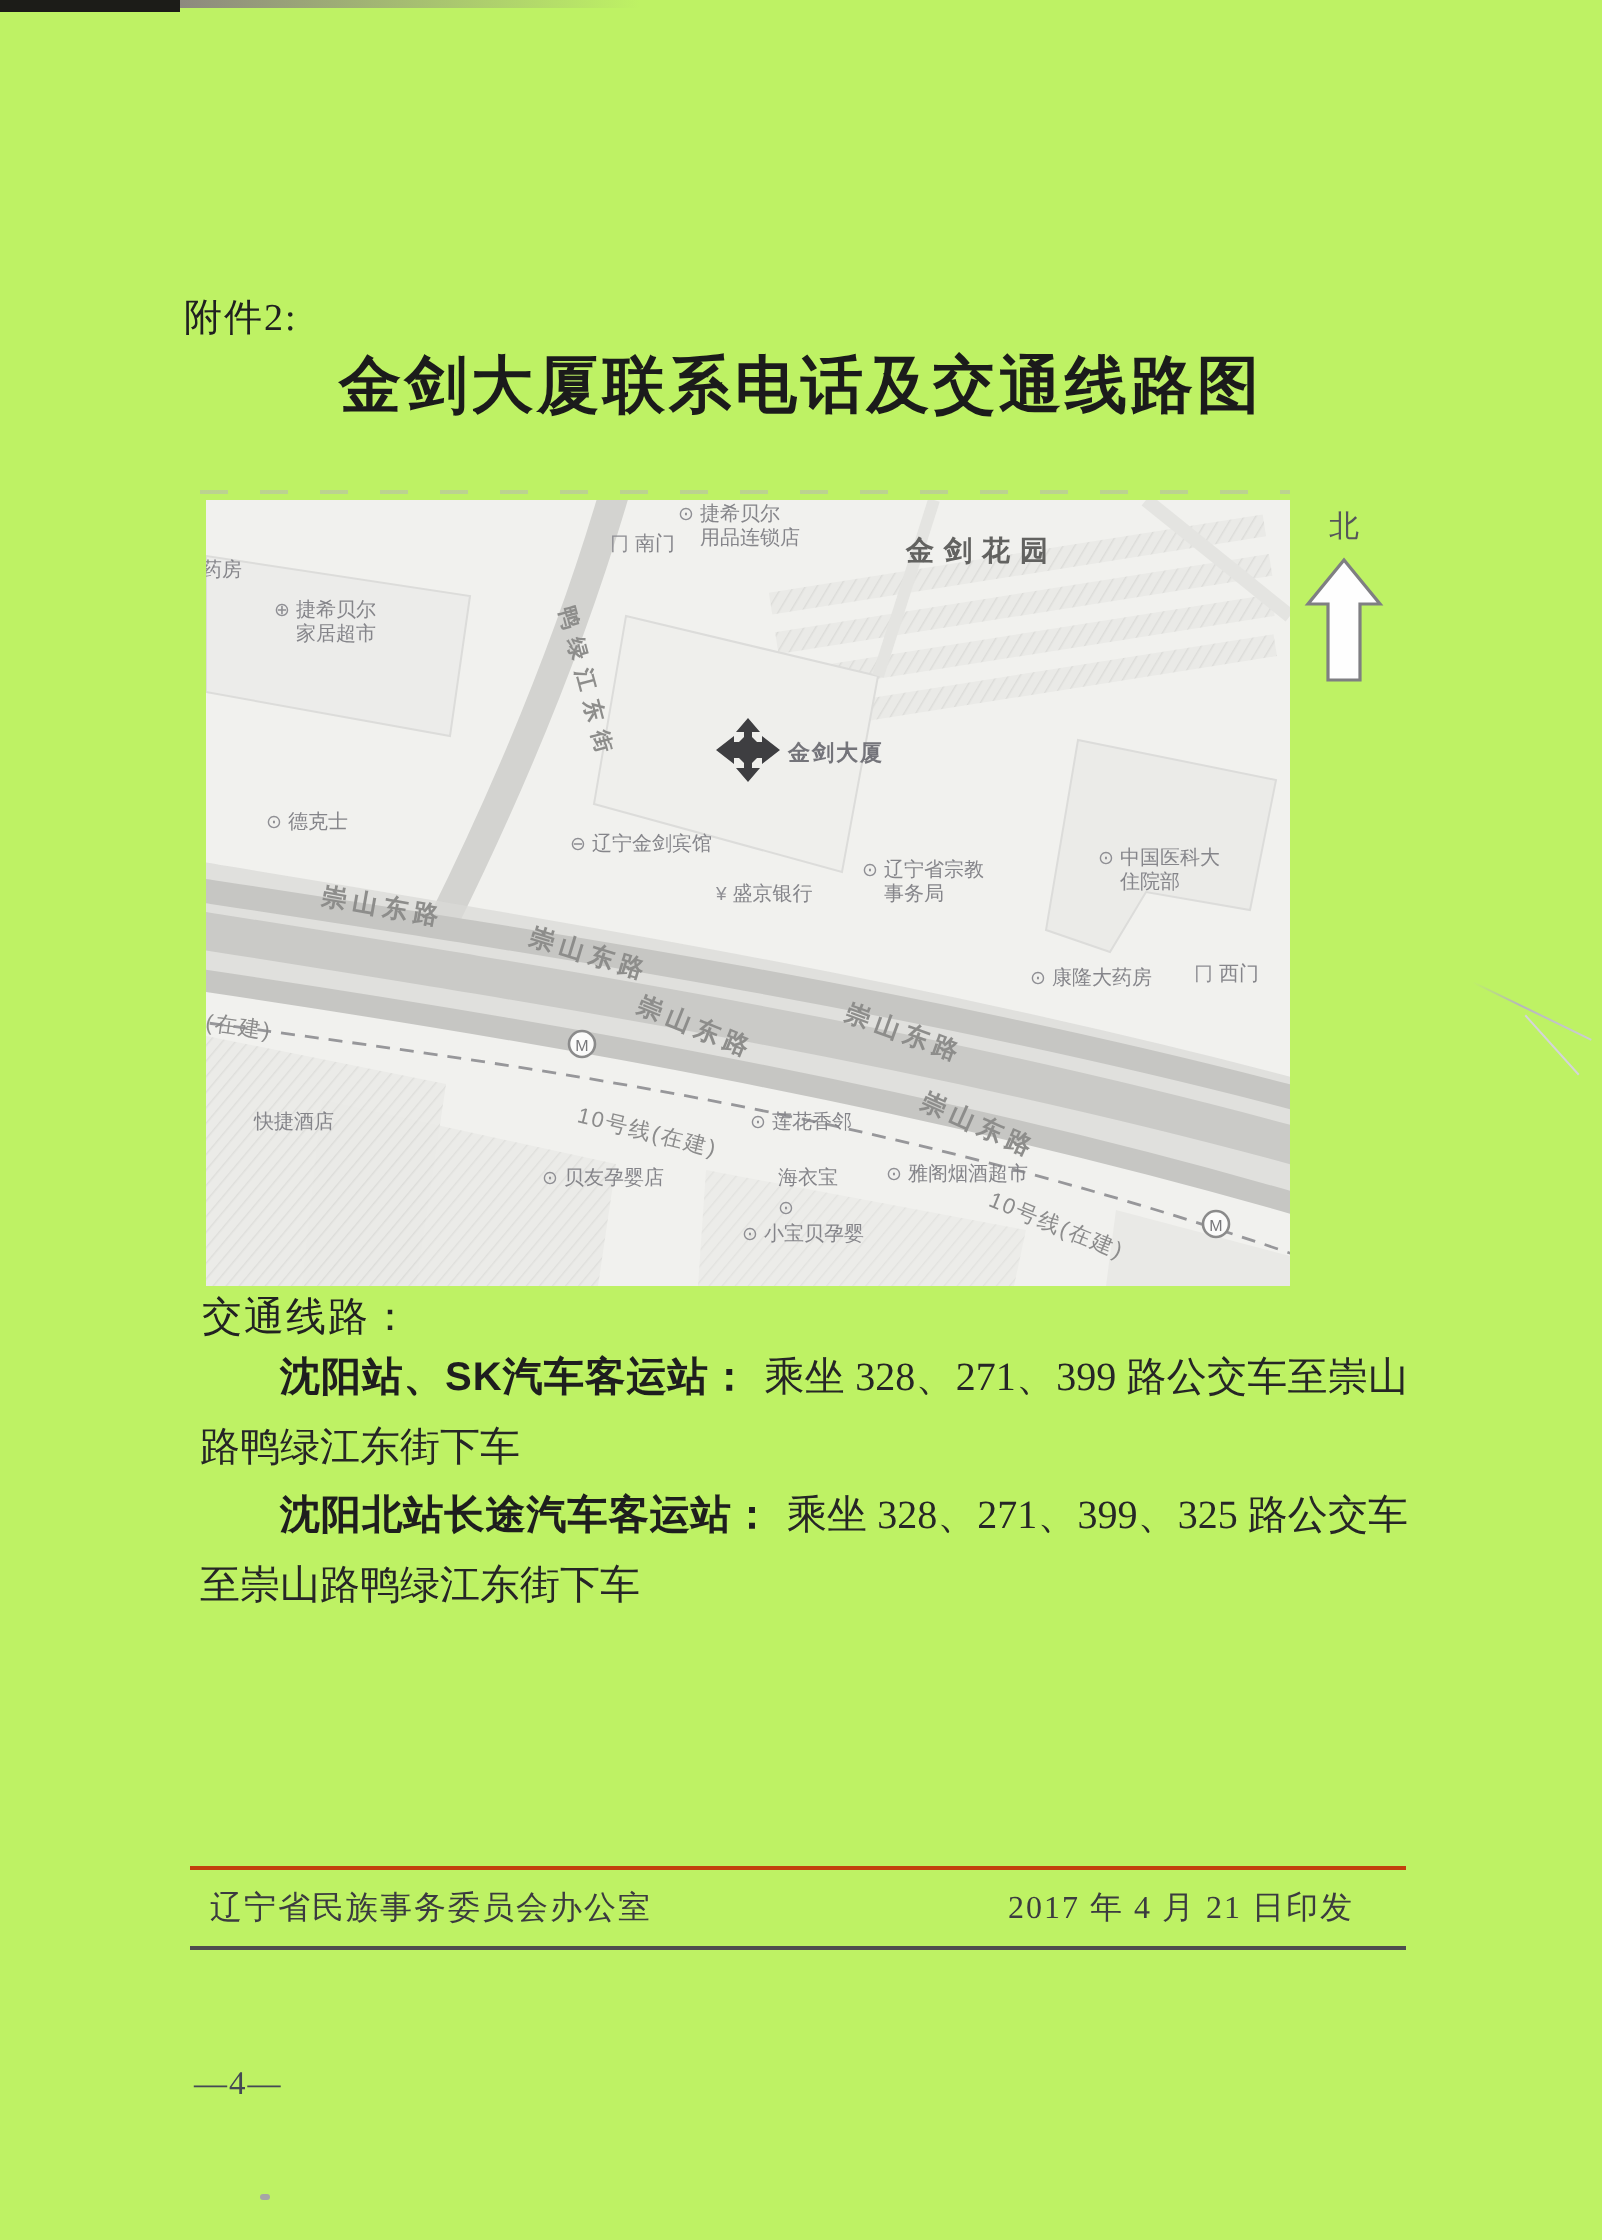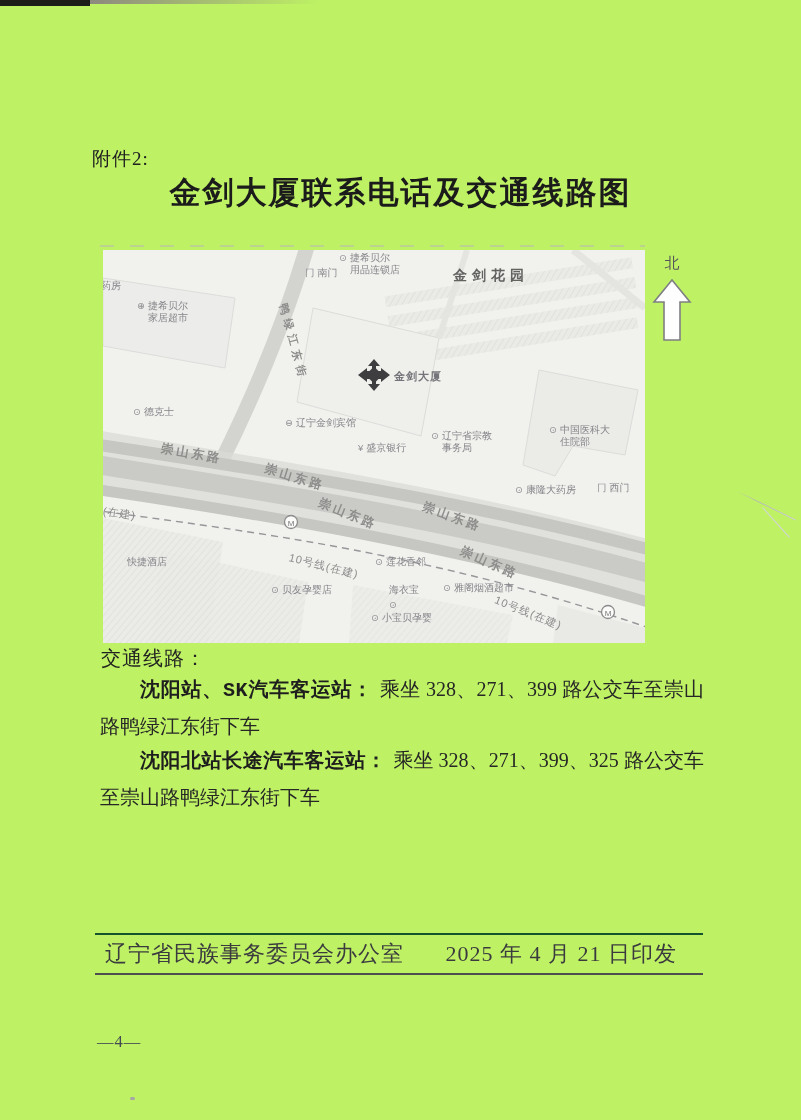--- a/index.html
+++ b/index.html
@@ -38,27 +38,27 @@
   .bldlbl{position:absolute;left:291px;top:119px;font-size:11px;color:#74747a;letter-spacing:1px;
           font-family:"Liberation Sans",sans-serif;font-weight:bold;}
   
   .north{position:absolute;left:648px;top:254px;width:48px;text-align:center;}
   .north .nlabel{font-size:15px;color:#55555a;margin-bottom:5px;font-family:"Liberation Sans",sans-serif;}
   
   .theading{position:absolute;left:101px;top:645px;font-size:20px;color:#222;letter-spacing:1px;}
   .routes{position:absolute;left:100px;top:672px;width:604px;font-size:20px;line-height:34.5px;
           text-align:justify;color:#262626;}
   .routes p{margin:0;text-indent:2em;}
-  .routes b{font-family:Liberation Mono, monospace;font-weight:700;letter-spacing:.5px;
+  .routes b{font-family:Liberation Sans, sans-serif;font-weight:700;letter-spacing:.5px;
             margin-right:.35em;color:#1e1e1e;}
   
   .footer{position:absolute;left:95px;top:933px;width:608px;height:42px;
-          border-top:2px solid #14532d;border-bottom:2px solid #4e4e4e;
+          border-top:2px solid #c2410c;border-bottom:2px solid #4e4e4e;
           display:flex;justify-content:space-between;align-items:center;
-          padding:0 26px 0 10px;box-sizing:border-box;font-size:22px;color:#3b3b3f;letter-spacing:1px;}
+          padding:0 26px 0 10px;box-sizing:border-box;font-size:16px;color:#3b3b3f;letter-spacing:1px;}
   .pagenum{position:absolute;left:97px;top:1032px;font-size:16.5px;color:#444a54;letter-spacing:1px;}
 </style>
 </head>
 <body>
 
 <div class="sheet">
 
   <div class="art-topbar"></div>
   <div class="art-topfade"></div>
   <div class="art-mapsmudge"></div>
@@ -154,21 +154,21 @@
   </div>
 
   <div class="theading">交通线路：</div>
   <div class="routes">
     <p><b>沈阳站、SK汽车客运站：</b><span>乘坐 328、271、399 路公交车至崇山路鸭绿江东街下车</span></p>
     <p><b>沈阳北站长途汽车客运站：</b><span>乘坐 328、271、399、325 路公交车至崇山路鸭绿江东街下车</span></p>
   </div>
 
   <div class="footer">
     <span>辽宁省民族事务委员会办公室</span>
-    <span>2025 年 4 月 21 日印发</span>
+    <span>2017 年 4 月 21 日印发</span>
   </div>
 
   <div class="pagenum">—4—</div>
 
   <div class="art-crease1"></div>
   <div class="art-crease2"></div>
   <div class="art-speck"></div>
 </div>
 
 </body></html>

